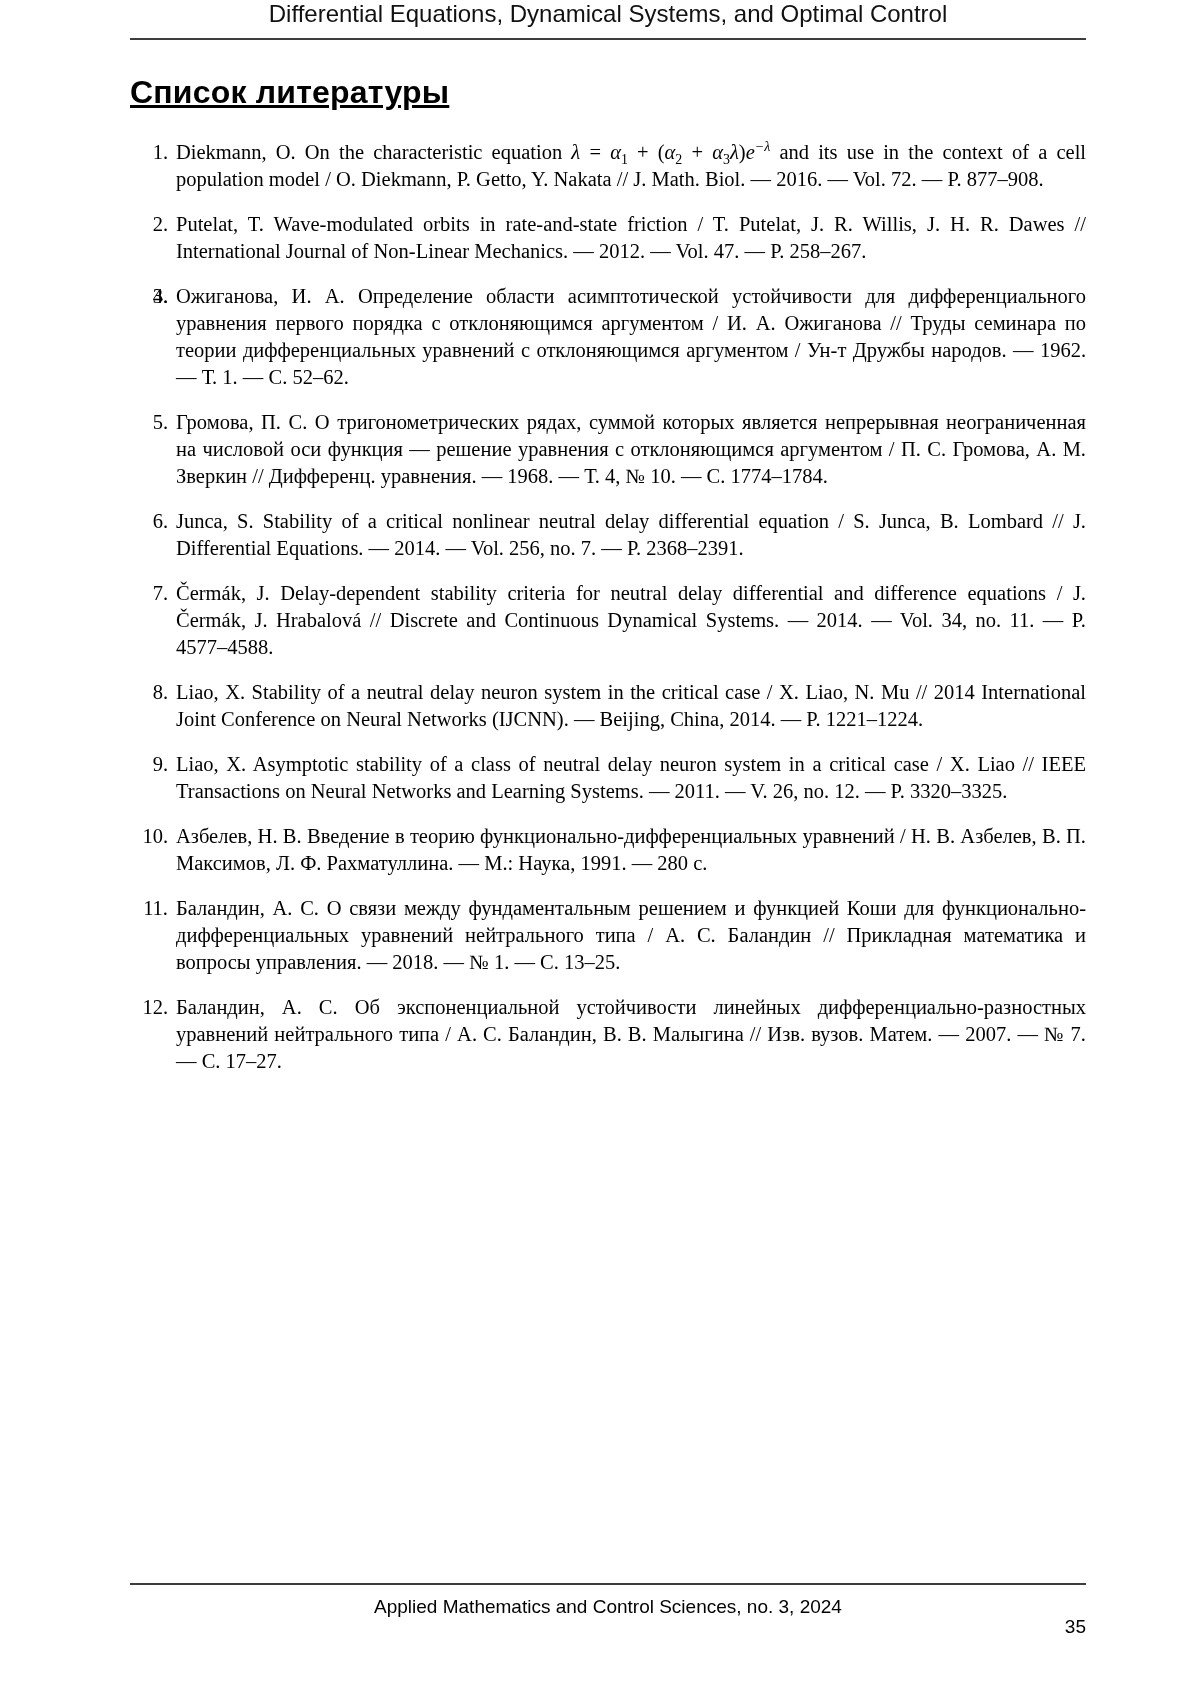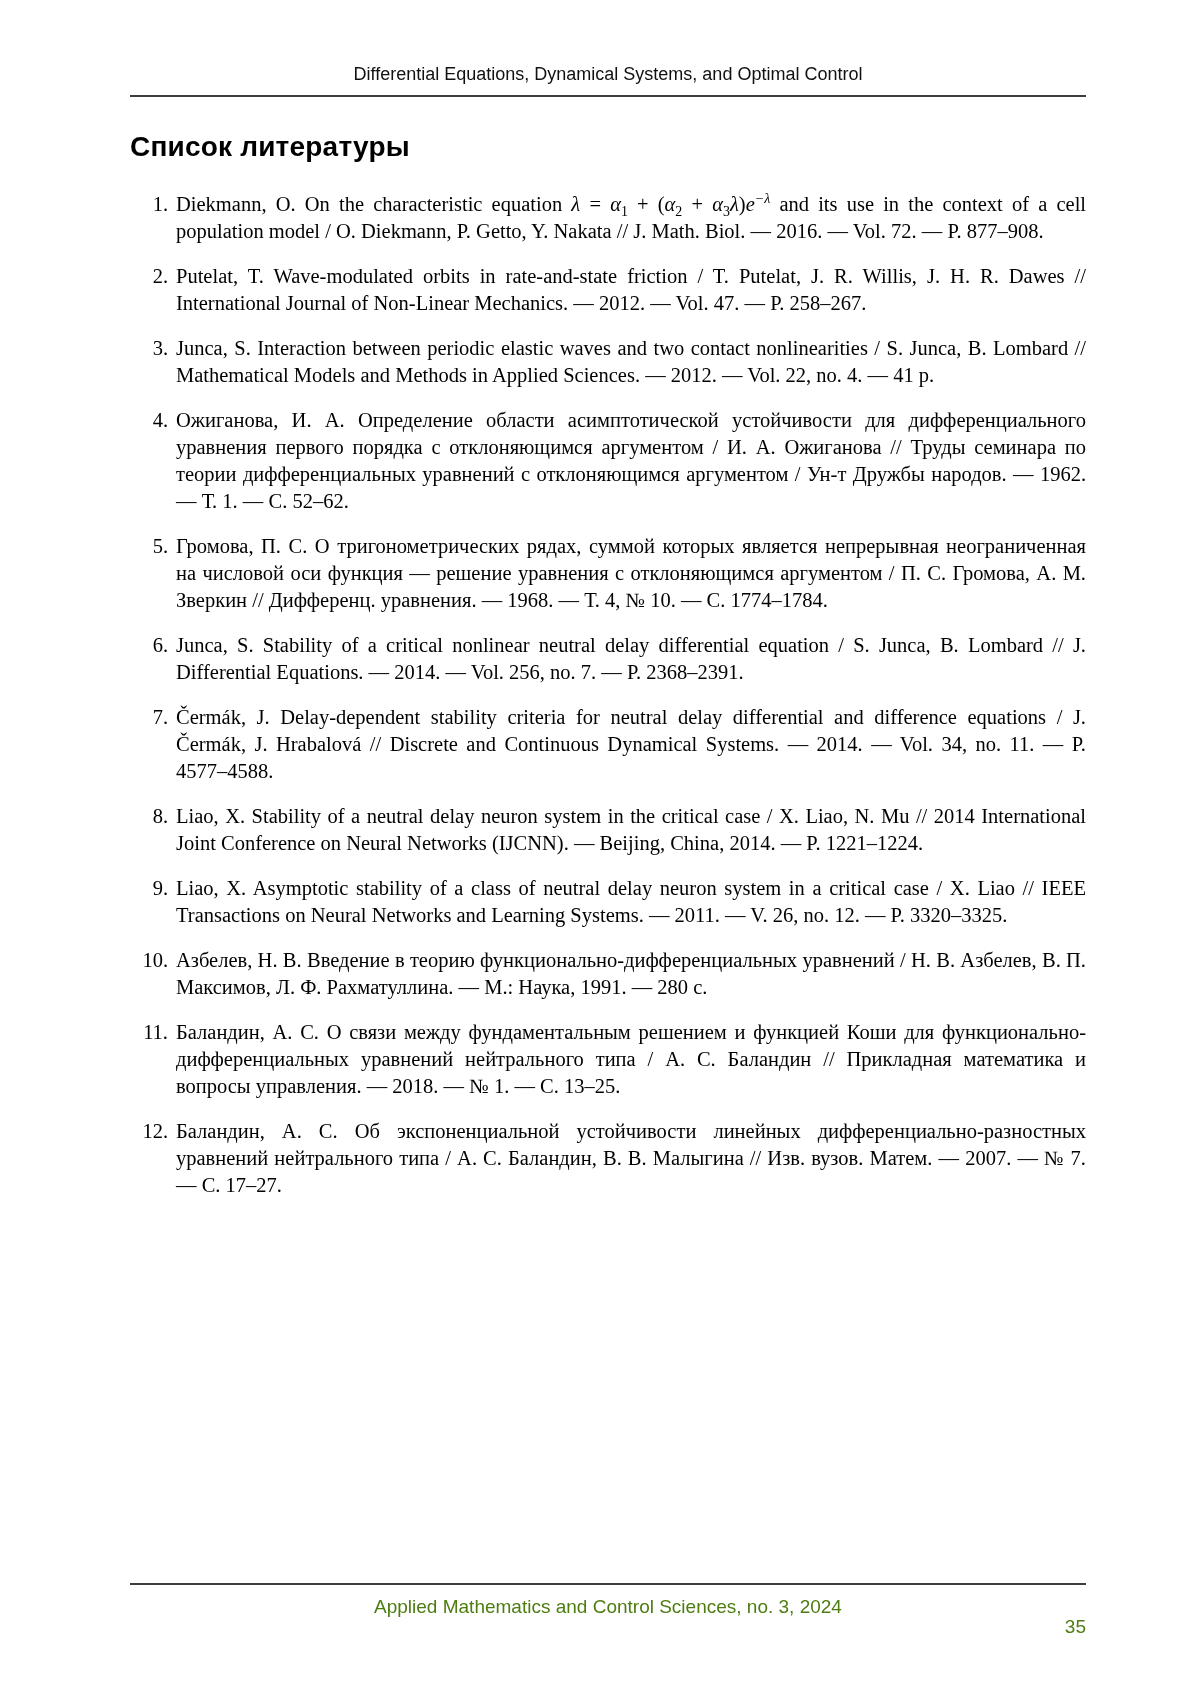--- a/index.html
+++ b/index.html
@@ -16,38 +16,38 @@
     font-family: "Liberation Serif", serif;
     overflow: hidden;
   }
   .content {
     position: absolute;
     left: 130px;
     width: 956px;
     top: 0;
   }
   .running-title {
-    padding-top: 64px;
     text-align: center;
     font-family: "Liberation Sans", sans-serif;
-    font-size: 18px;
+    font-size: 24px;
     color: #111111;
   }
   .header-rule {
     margin-top: 10px;
     height: 2px;
     background: #3d3d3d;
   }
   .section-title {
     margin: 34px 0 28px 0;
     font-family: "Liberation Sans", sans-serif;
     font-weight: bold;
-    font-size: 28px;
+    font-size: 32px;
     letter-spacing: 0.2px;
     color: #000000;
+    text-decoration: underline;
   }
   .references {
     margin: 0;
     padding: 0;
     list-style: none;
   }
   .ref {
     position: relative;
     padding-left: 46px;
     text-align: justify;
@@ -75,21 +75,21 @@
   .footer-rule {
     height: 2px;
     background: #3d3d3d;
   }
   .footer-row {
     position: relative;
     margin-top: 11px;
     font-family: "Liberation Sans", sans-serif;
     font-size: 19px;
     text-align: center;
-    color: #4d7c0f;
+    color: #000000;
   }
   .footer-page {
     position: absolute;
     right: 0;
     top: 0;
     margin-top: 20px;
   }
 </style>
 </head>
 <body>
@@ -99,21 +99,21 @@
     <header>
       <div class="running-title">Differential Equations, Dynamical Systems, and Optimal Control</div>
       <div class="header-rule"></div>
     </header>
 
     <h1 class="section-title">Список литературы</h1>
 
     <div class="references">
         <div class="ref"><span class="ref-num">1.</span><span class="ref-text"><span>Diekmann, O. On the characteristic equation </span><span style="font-style: italic;">λ</span><span> = </span><span style="font-style: italic;">α</span><sub>1</sub><span> + (</span><span style="font-style: italic;">α</span><sub>2</sub><span> + </span><span style="font-style: italic;">α</span><sub>3</sub><span style="font-style: italic;">λ</span><span>)</span><span style="font-style: italic;">e</span><sup style="font-style: italic;">−λ</sup><span> and its use in the context of a cell population model / O. Diekmann, P. Getto, Y. Nakata // J. Math. Biol. — 2016. — Vol. 72. — P. 877–908.</span></span></div>
         <div class="ref"><span class="ref-num">2.</span><span class="ref-text"><span>Putelat, T. Wave-modulated orbits in rate-and-state friction / T. Putelat, J. R. Willis, J. H. R. Dawes // International Journal of Non-Linear Mechanics. — 2012. — Vol. 47. — P. 258–267.</span></span></div>
-        <div class="ref"><span class="ref-num">3.</span><span class="ref-text"><span>Junca, S. Interaction between periodic elastic waves and two contact nonlinearities / S. Junca, B. Lombard // Mathematical Models and Methods in Applied Sciences. — 2012. — Vol. 22, no. 4. — 41 p.</span></span></div>
+        <div class="ref"><span class="ref-num">3.</span></div>
         <div class="ref"><span class="ref-num">4.</span><span class="ref-text"><span>Ожиганова, И. А. Определение области асимптотической устойчивости для дифференциального уравнения первого порядка с отклоняющимся аргументом / И. А. Ожиганова // Труды семинара по теории дифференциальных уравнений с отклоняющимся аргументом / Ун-т Дружбы народов. –– 1962. — Т. 1. — С. 52–62.</span></span></div>
         <div class="ref"><span class="ref-num">5.</span><span class="ref-text"><span>Громова, П. С. О тригонометрических рядах, суммой которых является непрерывная неограниченная на числовой оси функция — решение уравнения с отклоняющимся аргументом / П. С. Громова, А. М. Зверкин // Дифференц. уравнения. — 1968. –– Т. 4, № 10. — С. 1774–1784.</span></span></div>
         <div class="ref"><span class="ref-num">6.</span><span class="ref-text"><span>Junca, S. Stability of a critical nonlinear neutral delay differential equation / S. Junca, B. Lombard // J. Differential Equations. — 2014. –– Vol. 256, no. 7. — P. 2368–2391.</span></span></div>
         <div class="ref"><span class="ref-num">7.</span><span class="ref-text"><span>Čermák, J. Delay-dependent stability criteria for neutral delay differential and difference equations / J. Čermák, J. Hrabalová // Discrete and Continuous Dynamical Systems. — 2014. — Vol. 34, no. 11. — P. 4577–4588.</span></span></div>
         <div class="ref"><span class="ref-num">8.</span><span class="ref-text"><span>Liao, X. Stability of a neutral delay neuron system in the critical case / X. Liao, N. Mu // 2014 International Joint Conference on Neural Networks (IJCNN). — Beijing, China, 2014. — P. 1221–1224.</span></span></div>
         <div class="ref"><span class="ref-num">9.</span><span class="ref-text"><span>Liao, X. Asymptotic stability of a class of neutral delay neuron system in a critical case / X. Liao // IEEE Transactions on Neural Networks and Learning Systems. –– 2011. — V. 26, no. 12. — P. 3320–3325.</span></span></div>
         <div class="ref"><span class="ref-num">10.</span><span class="ref-text"><span>Азбелев, Н. В. Введение в теорию функционально-дифференциальных уравнений / Н. В. Азбелев, В. П. Максимов, Л. Ф. Рахматуллина. –– М.: Наука, 1991. — 280 с.</span></span></div>
         <div class="ref"><span class="ref-num">11.</span><span class="ref-text"><span>Баландин, А. С. О связи между фундаментальным решением и функцией Коши для функционально-дифференциальных уравнений нейтрального типа / А. С. Баландин // Прикладная математика и вопросы управления. — 2018. — № 1. — С. 13–25.</span></span></div>
         <div class="ref"><span class="ref-num">12.</span><span class="ref-text"><span>Баландин, А. С. Об экспоненциальной устойчивости линейных дифференциально-разностных уравнений нейтрального типа / А. С. Баландин, В. В. Малыгина // Изв. вузов. Матем. — 2007. — № 7. — С. 17–27.</span></span></div>
       </div>

